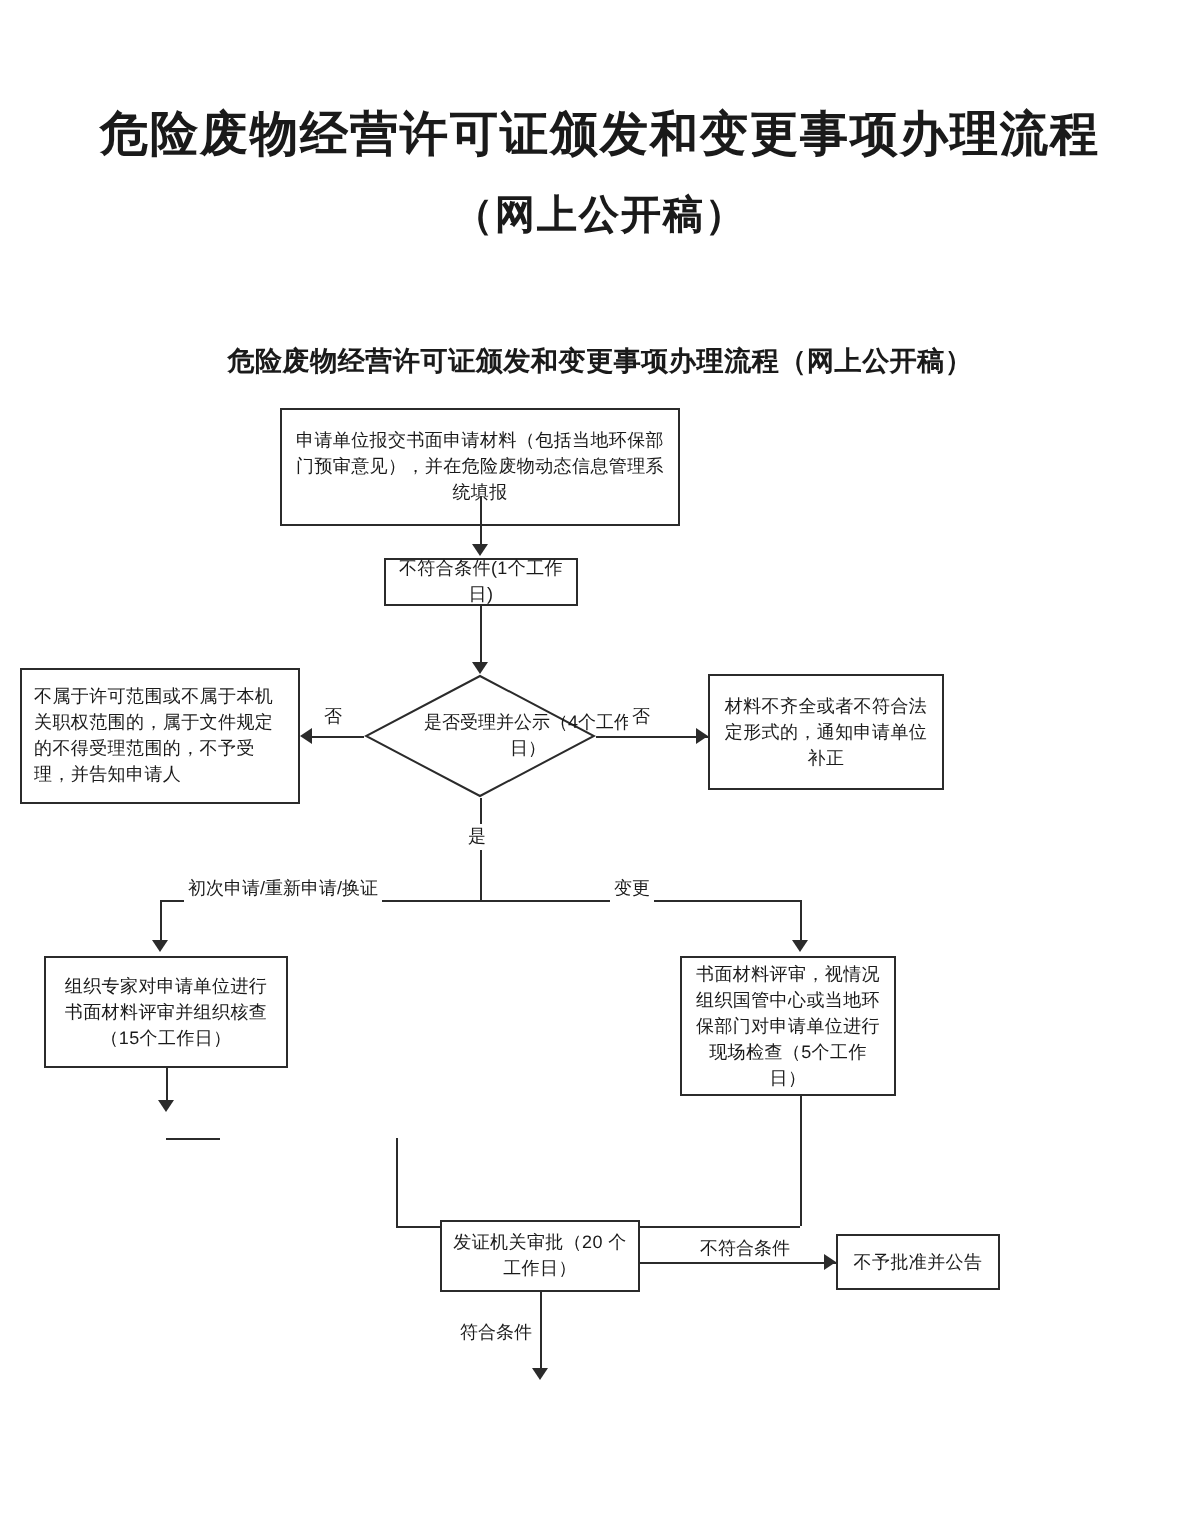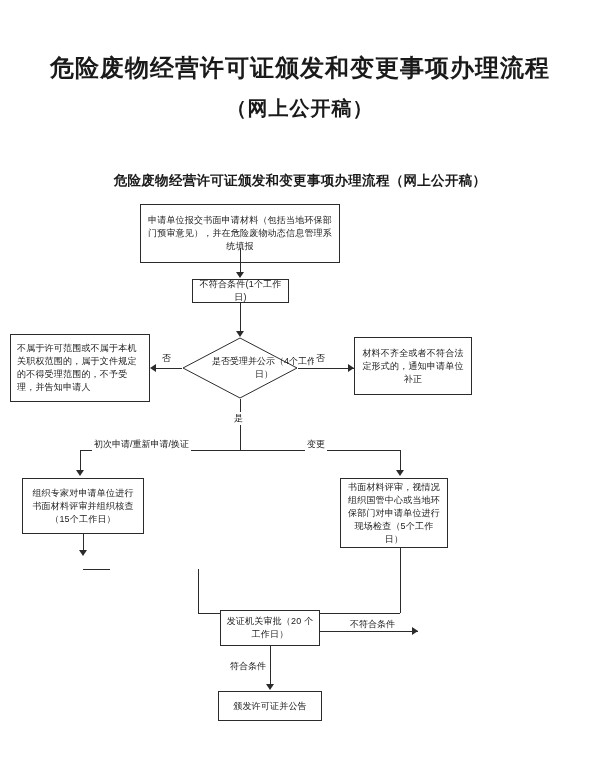--- a/index.html
+++ b/index.html
@@ -154,20 +154,20 @@
 
   <div class="line v" style="left:400px;top:548px;height:65px;"></div>
   <div class="line h" style="left:320px;top:613px;width:80px;"></div>
 
   <div class="node" style="left:220px;top:610px;width:100px;height:36px;">发证机关审批（20 个工作日）</div>
 
   <div class="line h" style="left:320px;top:631px;width:98px;"></div>
   <div class="arrow right" style="left:412px;top:627px;"></div>
   <div class="edge-label" style="left:348px;top:618px;text-align:right;">不符合条件</div>
 
+  <div class="node" style="left:418px;top:617px;width:82px;height:28px;">不予批准并公告</div>
 
   <div class="line v" style="left:270px;top:646px;height:40px;"></div>
   <div class="arrow down" style="left:266px;top:684px;"></div>
   <div class="edge-label" style="left:228px;top:660px;">符合条件</div>
 
-  <div class="node" style="left:218px;top:691px;width:104px;height:30px;">颁发许可证并公告</div>
 
 </div>
 
 </body></html>

